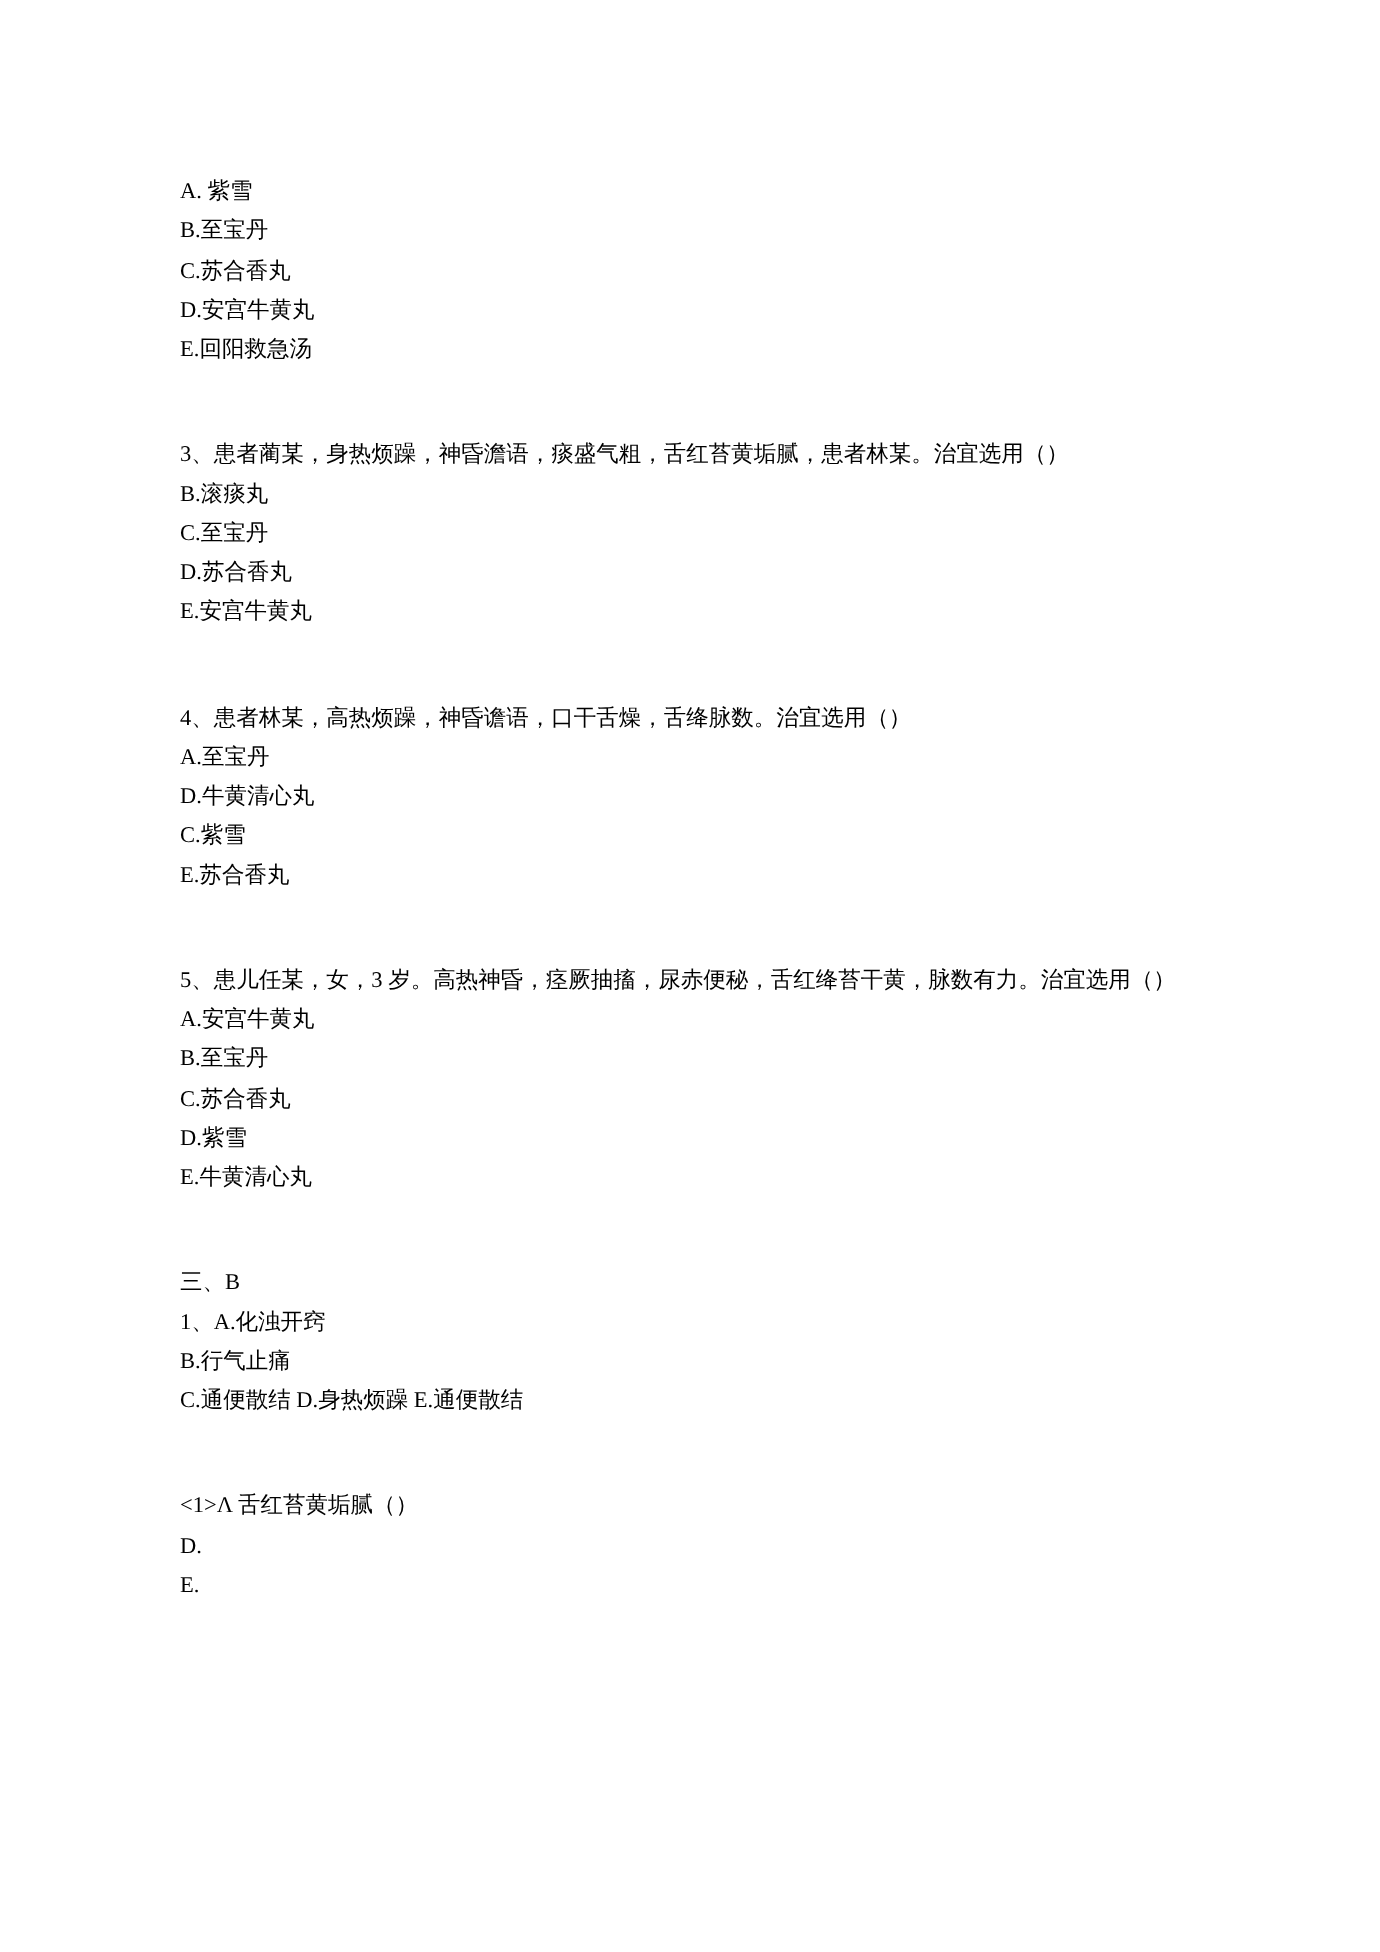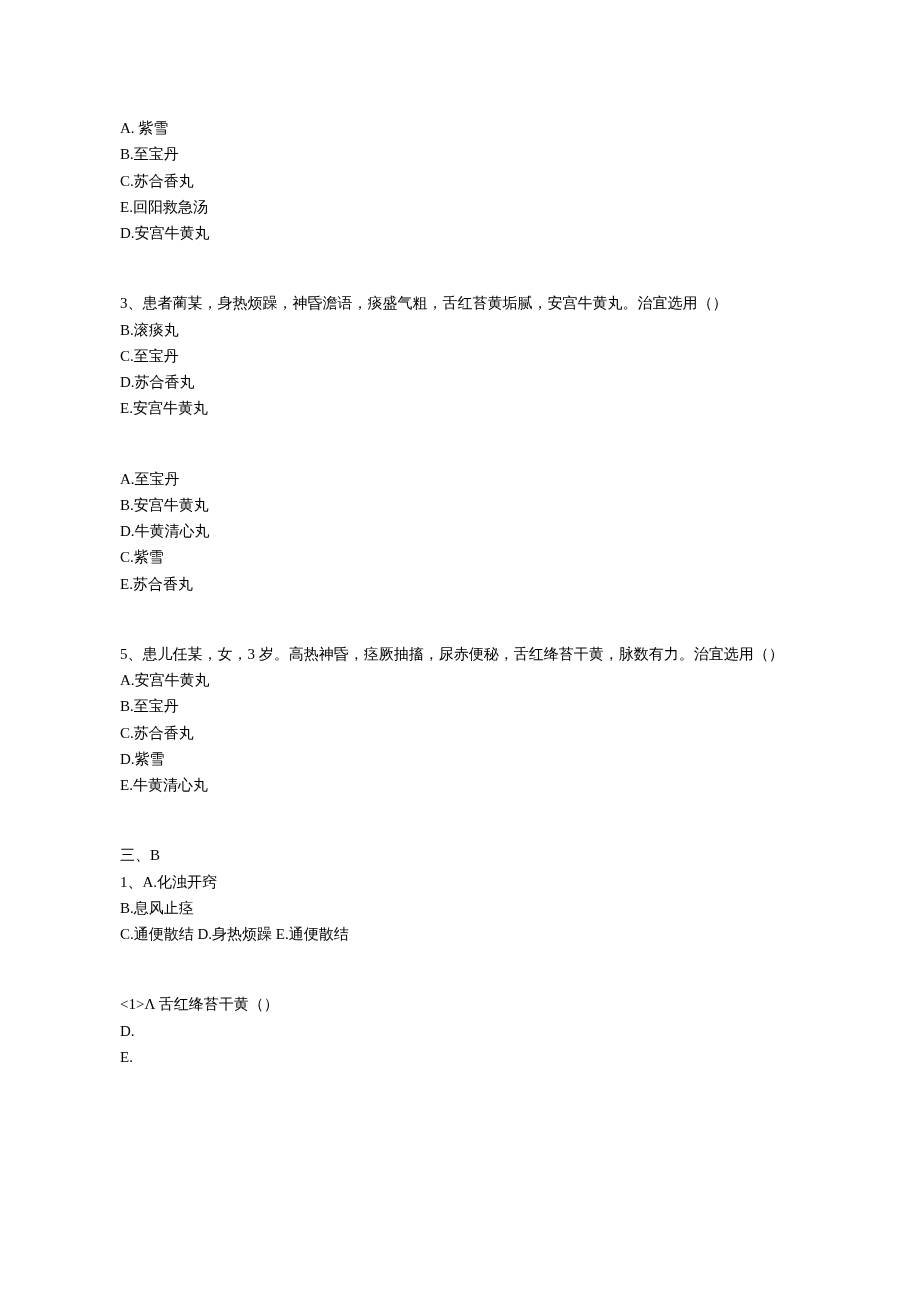--- a/index.html
+++ b/index.html
@@ -32,53 +32,53 @@
       display: block;
     }
   </style>
 </head>
 <body>
 
 <div class="question-block">
   <span class="opt"><span>A.</span> <span>紫雪</span></span>
   <span class="opt"><span>B.</span><span>至宝丹</span></span>
   <span class="opt"><span>C.</span><span>苏合香丸</span></span>
+  <span class="opt"><span>D.</span><span>安宫牛黄丸</span></span>
   <span class="opt"><span>E.</span><span>回阳救急汤</span></span>
-  <span class="opt"><span>D.</span><span>安宫牛黄丸</span></span>
 </div>
 
 <div class="question-block">
-  <span class="q-line"><span>3</span><span>、</span><span>患者蔺某，身热烦躁，神昏澹语，痰盛气粗，舌红苔黄垢腻，安宫牛黄丸。治宜选用（）</span></span>
+  <span class="q-line"><span>3</span><span>、</span><span>患者蔺某，身热烦躁，神昏澹语，痰盛气粗，舌红苔黄垢腻，患者林某。治宜选用（）</span></span>
   <span class="opt"><span>B.</span><span>滚痰丸</span></span>
   <span class="opt"><span>C.</span><span>至宝丹</span></span>
   <span class="opt"><span>D.</span><span>苏合香丸</span></span>
   <span class="opt"><span>E.</span><span>安宫牛黄丸</span></span>
 </div>
 
 <div class="question-block">
+  <span class="q-line"><span>4</span><span>、</span><span>患者林某，高热烦躁，神昏谵语，口干舌燥，舌绛脉数。治宜选用（）</span></span>
   <span class="opt"><span>A.</span><span>至宝丹</span></span>
-  <span class="opt"><span>B.</span><span>安宫牛黄丸</span></span>
   <span class="opt"><span>D.</span><span>牛黄清心丸</span></span>
   <span class="opt"><span>C.</span><span>紫雪</span></span>
   <span class="opt"><span>E.</span><span>苏合香丸</span></span>
 </div>
 
 <div class="question-block">
   <span class="q-line"><span>5</span><span>、</span><span>患儿任某，女，3 岁。高热神昏，痉厥抽搐，尿赤便秘，舌红绛苔干黄，脉数有力。治宜选用（）</span></span>
   <span class="opt"><span>A.</span><span>安宫牛黄丸</span></span>
   <span class="opt"><span>B.</span><span>至宝丹</span></span>
   <span class="opt"><span>C.</span><span>苏合香丸</span></span>
   <span class="opt"><span>D.</span><span>紫雪</span></span>
   <span class="opt"><span>E.</span><span>牛黄清心丸</span></span>
 </div>
 
 <div class="section-block">
   <span class="q-line">三、B</span>
   <span class="q-line"><span>1</span><span>、</span><span>A.化浊开窍</span></span>
-  <span class="opt">B.息风止痉</span>
+  <span class="opt">B.行气止痛</span>
   <span class="inline-opts"><span>C.通便散结</span> <span>D.身热烦躁</span> <span>E.通便散结</span></span>
 </div>
 
 <div class="question-block">
-  <span class="q-line"><span>&lt;1&gt;Λ</span> <span>舌红绛苔干黄（）</span></span>
+  <span class="q-line"><span>&lt;1&gt;Λ</span> <span>舌红苔黄垢腻（）</span></span>
   <span class="opt">D.</span>
   <span class="opt">E.</span>
 </div>
 
 </body></html>

